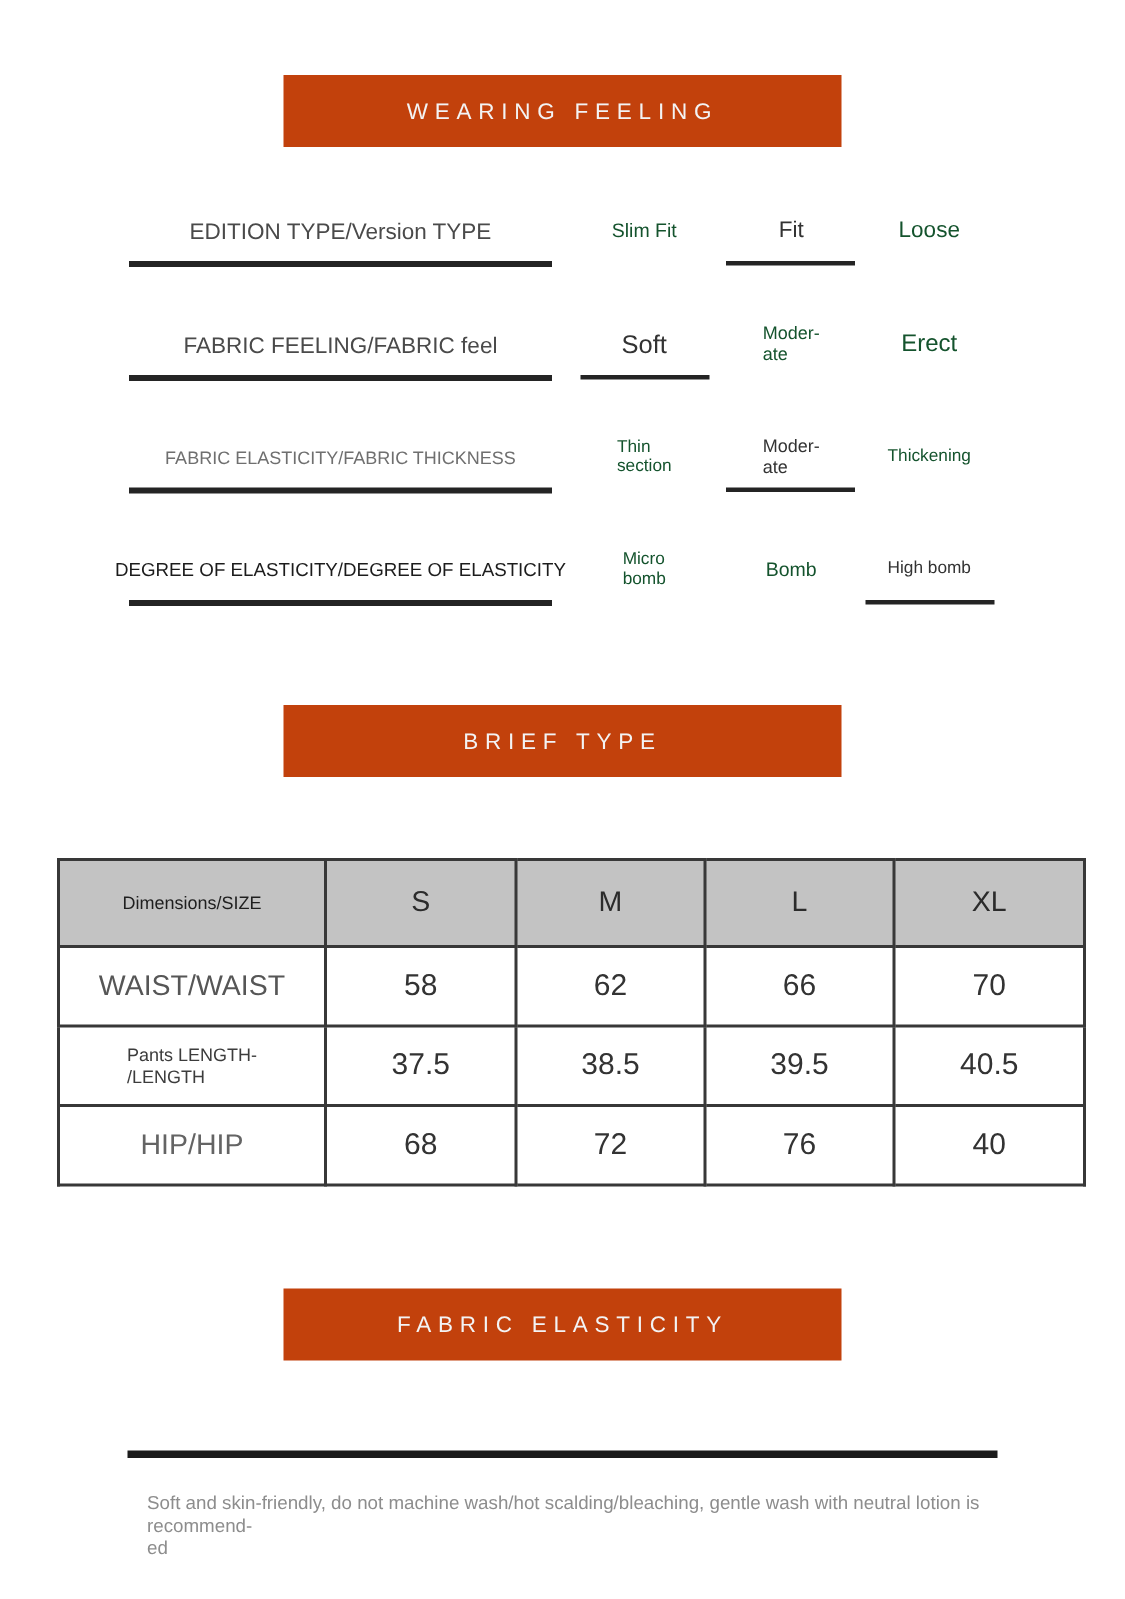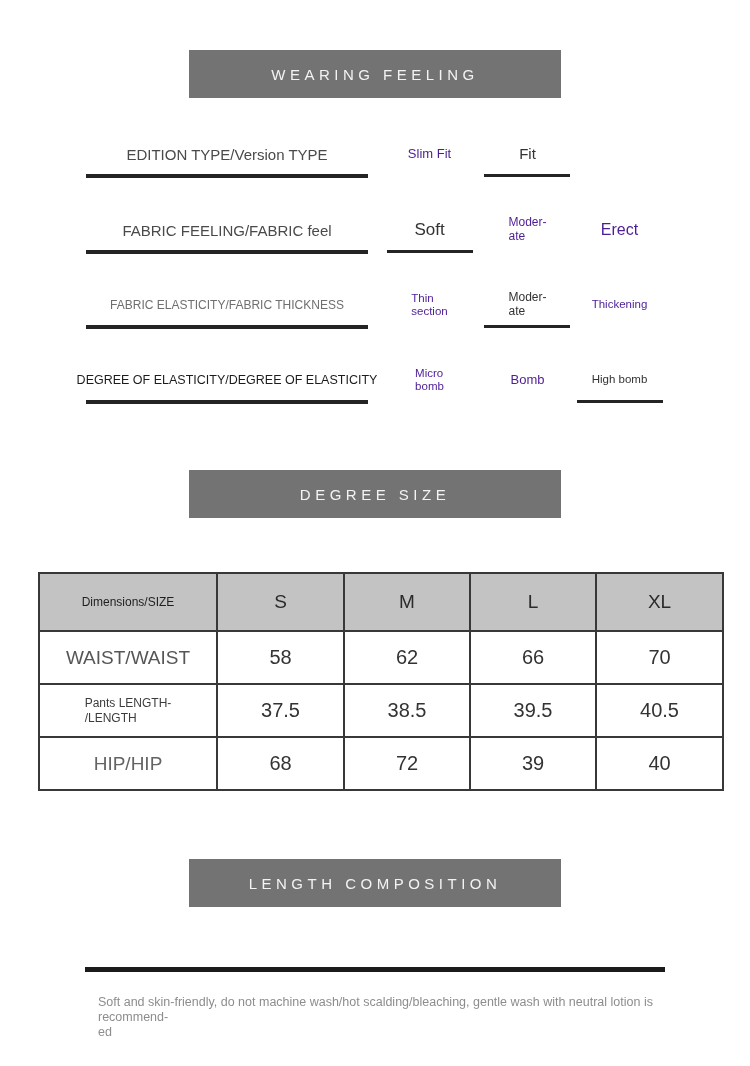--- a/index.html
+++ b/index.html
@@ -2,21 +2,21 @@
 <html><head>
 <meta charset="utf-8">
 <style>
   html,body{margin:0;padding:0;background:#ffffff;}
   .page{
     position:relative;width:750px;height:1066px;background:#ffffff;
     font-family:"Liberation Sans",sans-serif;overflow:hidden;
   }
   
   .banner{
-    position:absolute;left:189px;width:372px;height:48px;background:#737373;
+    position:absolute;left:189px;width:372px;height:48px;background:#c2410c;
     color:#f3f3f4;display:flex;align-items:center;justify-content:center;
     font-size:15px;letter-spacing:4.5px;font-weight:400;
   }
   .banner-wearing{top:50px;}
   .banner-size{top:470px;}
   .banner-fabric{top:859px;}
 
   
   .attr-row{position:absolute;left:0;width:750px;height:76px;}
   .row-0{top:130px;}
@@ -35,21 +35,21 @@
   }
   .opt{
     position:absolute;top:0;width:95px;height:48px;
     display:flex;align-items:center;justify-content:center;
     text-align:center;white-space:pre-line;line-height:1.15;
   }
   .opt.c1{left:382px;}
   .opt.c2{left:480px;}
   .opt.c3{left:572px;}
   .opt .ml{text-align:left;white-space:pre-line;}
-  .muted{color:#4c1d95;}
+  .muted{color:#14532d;}
   .dark{color:#333333;}
   .sz11{font-size:11.5px;}
   .sz12{font-size:12px;}
   .sz13{font-size:13px;}
   .sz15{font-size:15px;}
   .sz16{font-size:16px;}
   .sz17{font-size:17px;}
   .opt-rule{
     position:absolute;top:44px;width:86px;height:3px;background:#242424;
   }
@@ -105,20 +105,23 @@
 
   <div class="attr-row row-0">
     <div class="attr-label lbl-lg">EDITION TYPE/Version TYPE</div>
     <div class="label-rule"></div>
     <div class="opt c1 muted sz13">
       <span>Slim Fit</span>
     </div>
     <div class="opt c2 dark sz15">
       <span>Fit</span>
     </div>
+    <div class="opt c3 muted sz15">
+      <span>Loose</span>
+    </div>
     <div class="opt-rule c2"></div>
   </div>
 
   <div class="attr-row row-1">
     <div class="attr-label lbl-lg">FABRIC FEELING/FABRIC feel</div>
     <div class="label-rule"></div>
     <div class="opt c1 dark sz17">
       <span>Soft</span>
     </div>
     <div class="opt c2 muted sz12">
@@ -158,21 +161,21 @@
     <div class="opt c2 muted sz13">
       <span>Bomb</span>
     </div>
     <div class="opt c3 dark sz11">
       <span>High bomb</span>
     </div>
     <div class="opt-rule c3"></div>
   </div>
 
   <div class="banner banner-size">
-    <span>DEGREE SIZE</span>
+    <span>BRIEF TYPE</span>
   </div>
 
   <table class="size-table">
     <thead>
       <tr>
         <th class="col0 dim">Dimensions/SIZE</th>
         <th class="colS szcol">S</th>
         <th class="colM szcol">M</th>
         <th class="colL szcol">L</th>
         <th class="colX szcol">XL</th>
@@ -193,28 +196,28 @@
         </td>
         <td class="val">37.5</td>
         <td class="val">38.5</td>
         <td class="val">39.5</td>
         <td class="val">40.5</td>
       </tr>
       <tr>
         <td class="rowlbl-lg2">HIP/HIP</td>
         <td class="val">68</td>
         <td class="val">72</td>
-        <td class="val">39</td>
+        <td class="val">76</td>
         <td class="val">40</td>
       </tr>
     </tbody>
   </table>
 
   <div class="banner banner-fabric">
-    <span>LENGTH COMPOSITION</span>
+    <span>FABRIC ELASTICITY</span>
   </div>
 
 
   <div class="divider"></div>
 
   <div class="care-note">Soft and skin-friendly, do not machine wash/hot scalding/bleaching, gentle wash with neutral lotion is recommend-
 ed</div>
 
 </div>
 

